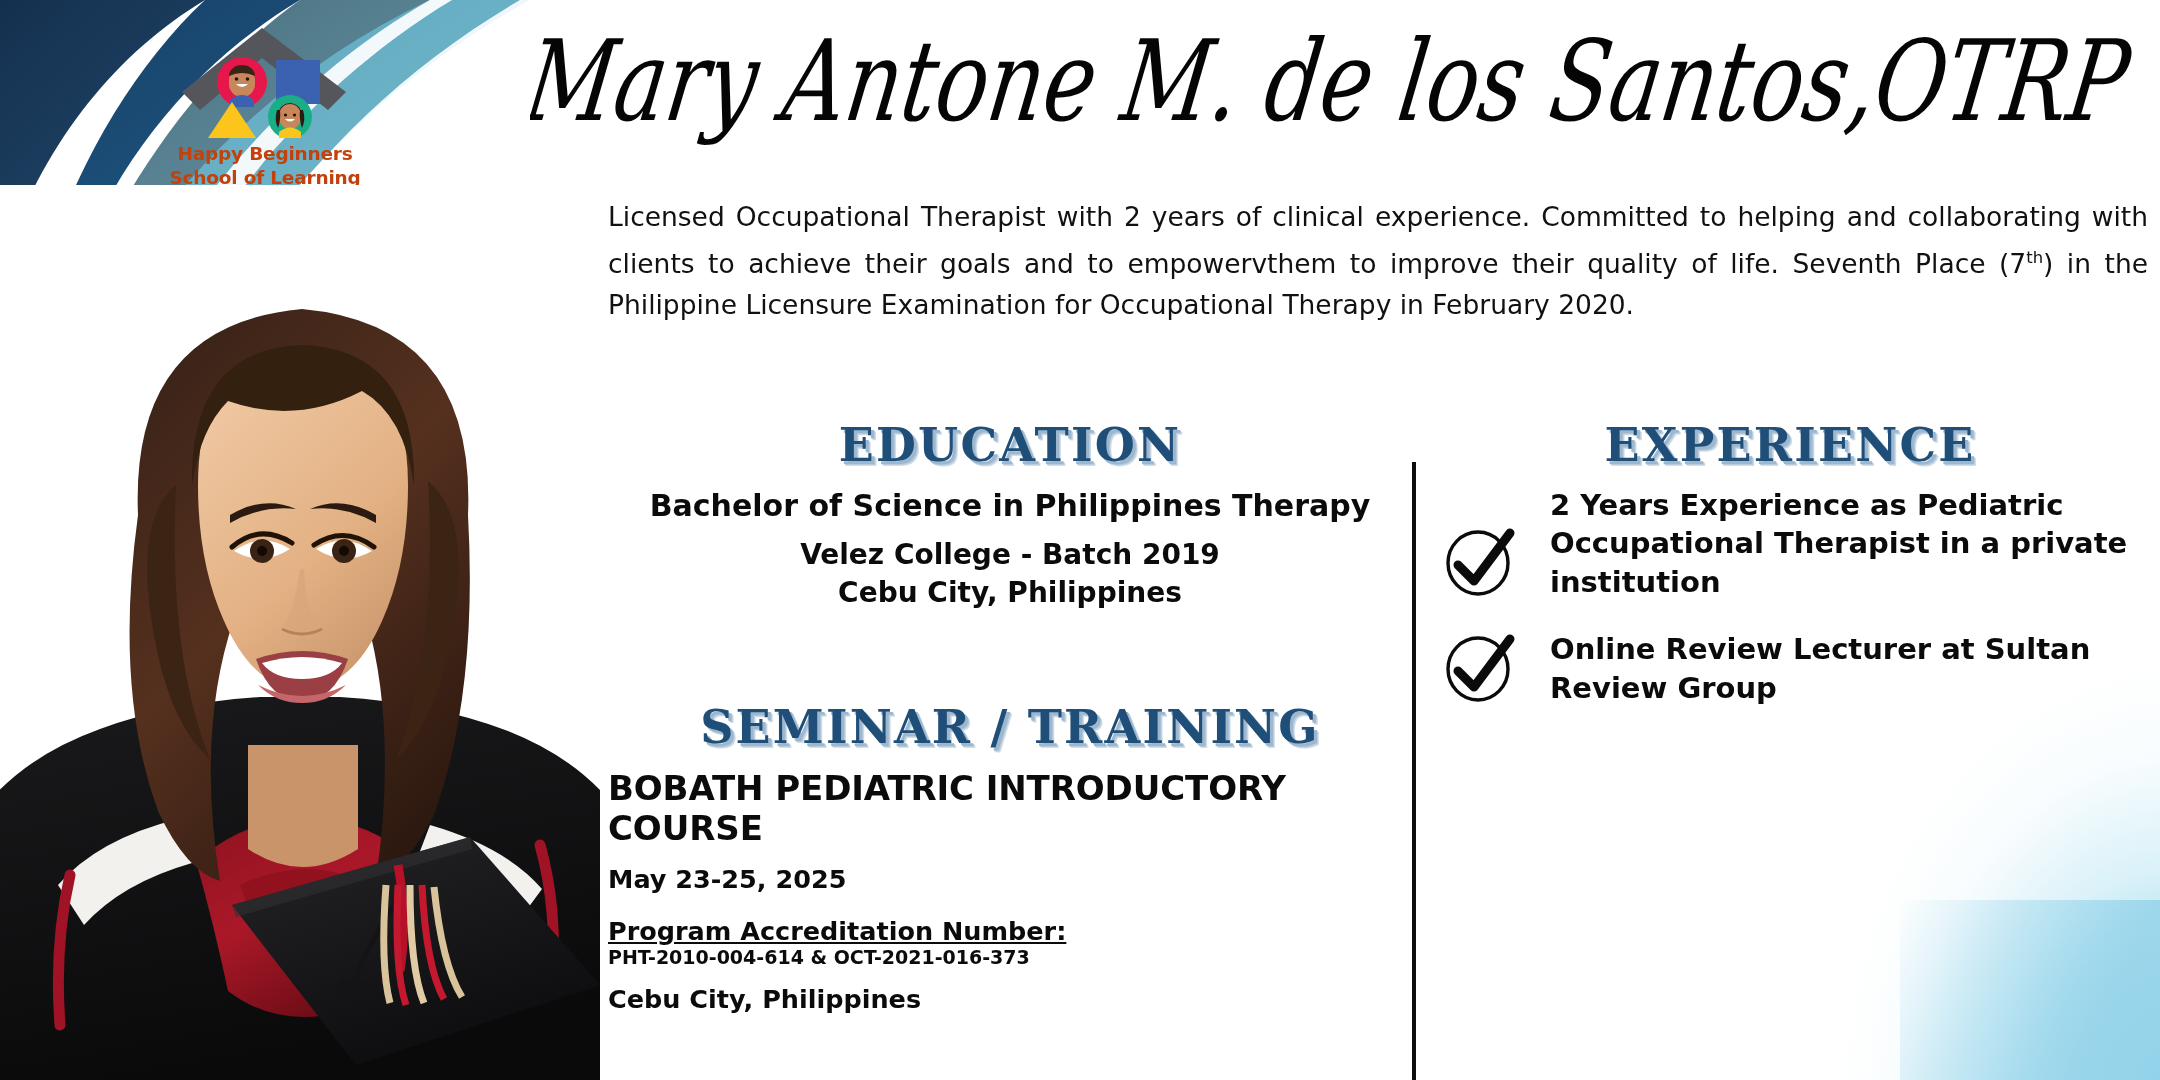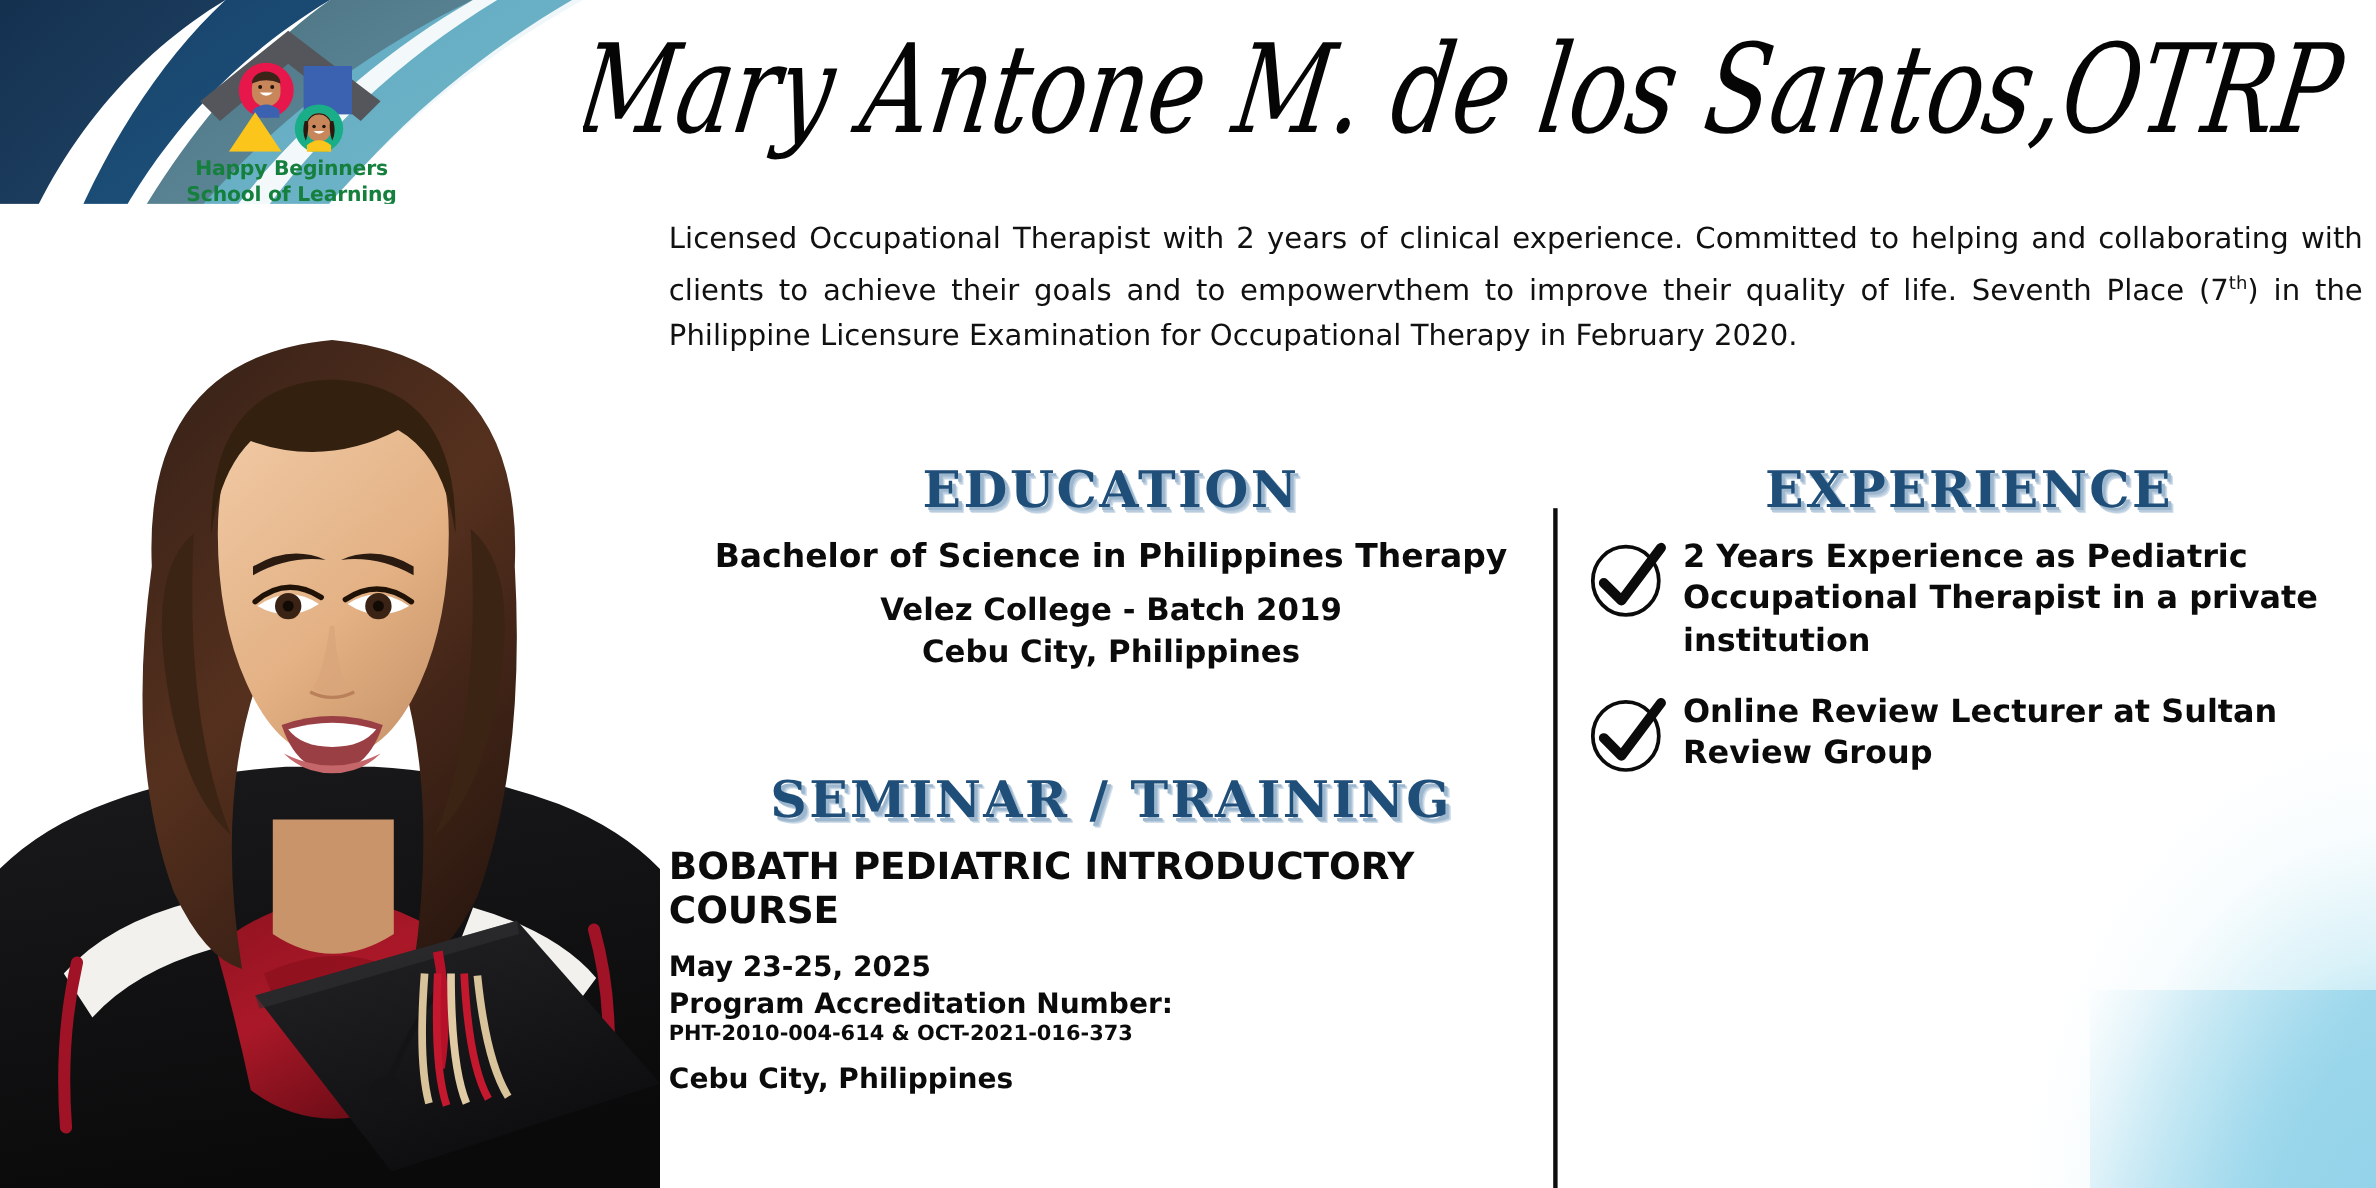--- a/index.html
+++ b/index.html
@@ -47,21 +47,21 @@
 
   
   #logo-block {
     position:absolute; left:150px; top:18px;
     width:230px; text-align:center;
   }
   #logo-mark { position:relative; width:230px; height:120px; margin:0 auto; }
   #logo-name {
     font-family:"DejaVu Sans", sans-serif;
     font-weight:bold; font-size:18.5px; line-height:1.28;
-    color:#15803d; letter-spacing:-0.2px; margin-top:4px;
+    color:#c2410c; letter-spacing:-0.2px; margin-top:4px;
   }
   #logo-sub {
     font-family:"DejaVu Sans", sans-serif;
     font-size:14px; color:#1a1a1a; margin-top:8px;
   }
 
   
   #portrait {
     position:absolute; left:0px; top:185px;
     width:600px; height:895px;
@@ -115,34 +115,34 @@
 
   
   #sem-head { position:absolute; left:600px; top:700px; width:820px; }
   #sem-body {
     position:absolute; left:608px; top:768px; width:830px;
     font-family:"DejaVu Sans", sans-serif;
     color:#0b0b0b; font-weight:bold;
   }
   #sem-title { font-size:34px; letter-spacing:-0.1px; }
   #sem-date  { font-size:25.5px; margin-top:16px; }
-  #sem-accr-label { font-size:25.5px; margin-top:4px; }
+  #sem-accr-label { font-size:25.5px; margin-top:22px;text-decoration:underline; }
   #sem-accr-num { font-size:19px; text-underline-offset:3px; }
   #sem-place { font-size:25.5px; margin-top:16px; }
 
   
   #divider {
     position:absolute; left:1412px; top:462px;
     width:4px; height:618px; background:#0d0d0d;
   }
 
   
   #exp-head { position:absolute; left:1440px; top:418px; width:700px; }
   #exp-list { position:absolute; left:1440px; top:486px; width:700px; }
-  .exp-item { display:flex; align-items:flex-start; margin-bottom:26px; }
+  .exp-item { display:flex; align-items:flex-end; margin-bottom:26px;gap:20px; }
   .exp-check { flex:0 0 auto; width:80px; height:80px; margin-right:10px; }
   .exp-text {
     font-family:"DejaVu Sans", sans-serif;
     font-weight:bold; font-size:29px; line-height:1.32;
     color:#0b0b0b;
   }
 </style>
 </head>
 <body>
 

